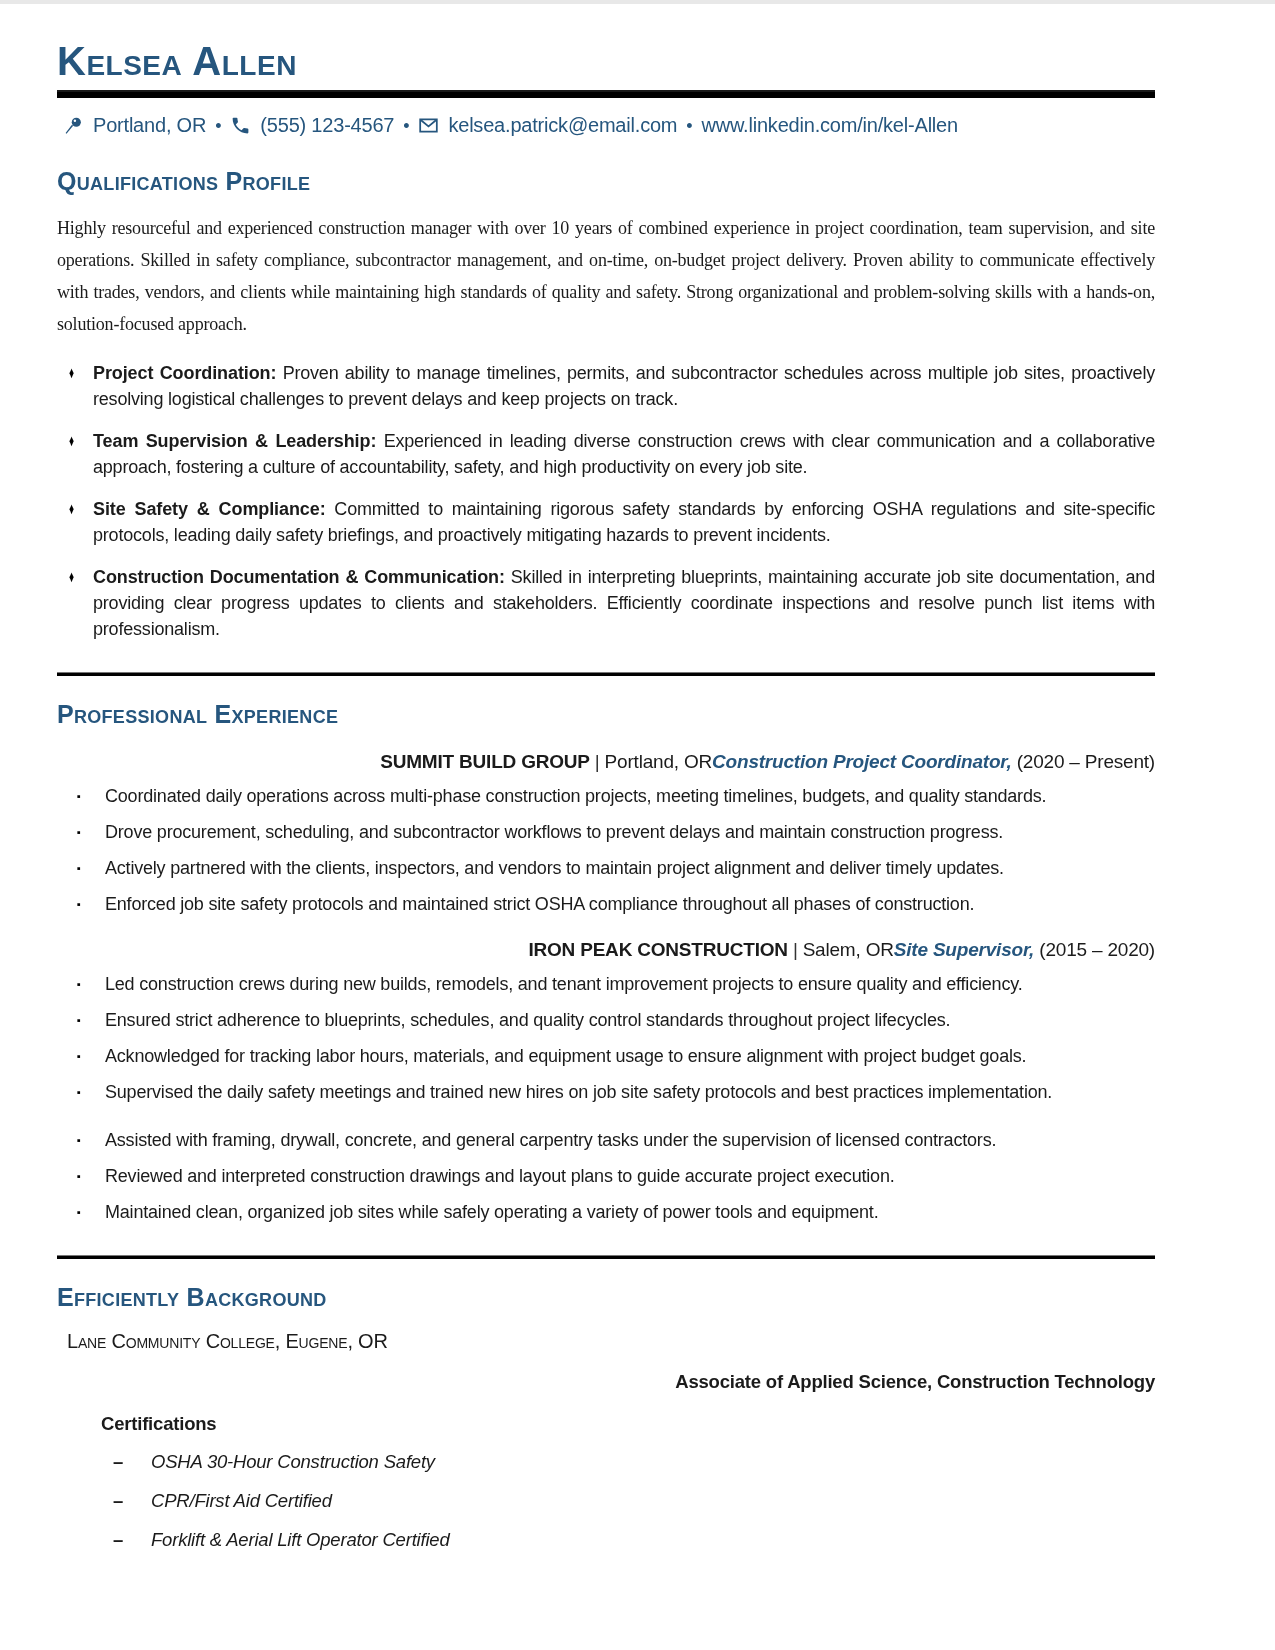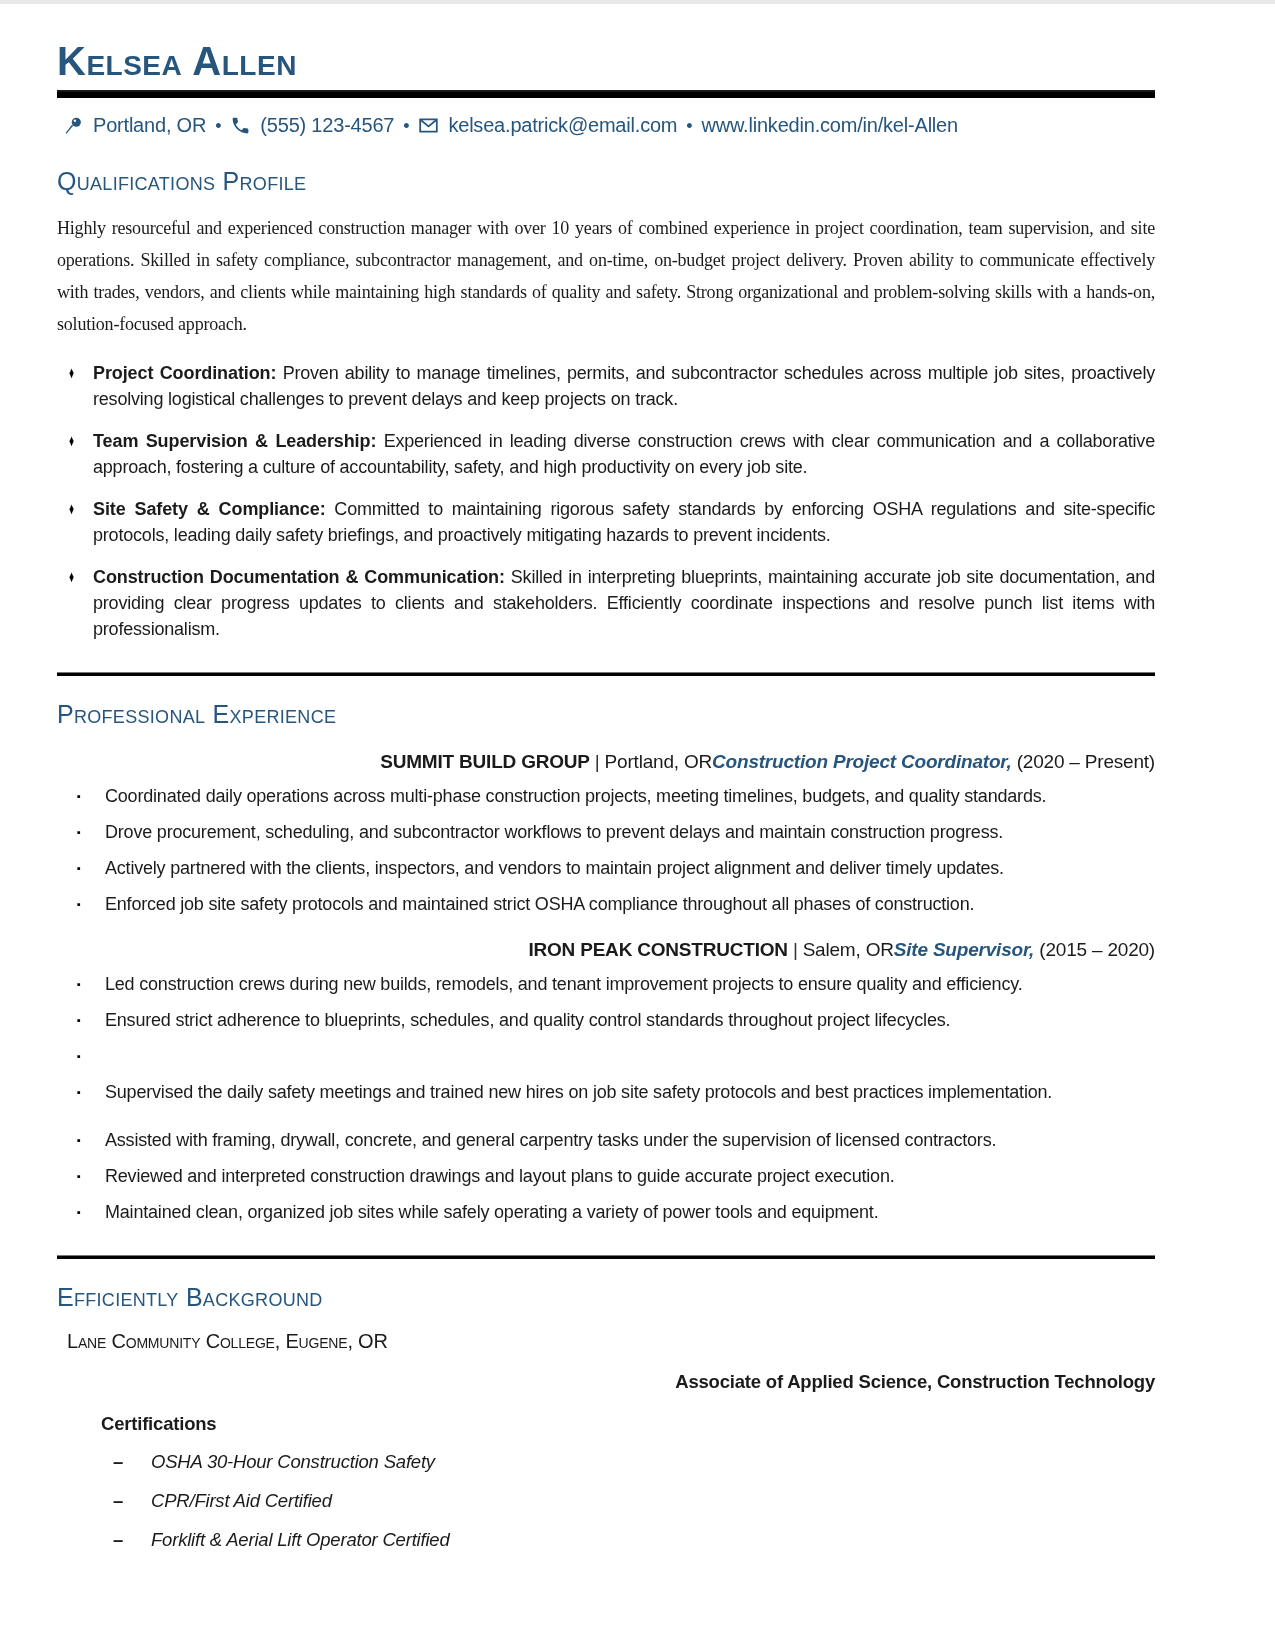--- a/index.html
+++ b/index.html
@@ -21,21 +21,21 @@
   }
   .rule-name{height:3px;border-top:2px solid #1a1a1a;border-bottom:6px solid #000;margin:8px 0 0 0;}
   .contact{
     display:flex;align-items:center;gap:9px;color:var(--accent);
     font-size:20px;margin:16px 0 0 6px;white-space:nowrap;
   }
   .contact .sep{font-size:18px;line-height:1;}
   .cicon{width:21px;height:21px;flex:0 0 auto;display:block;}
   
   .sec-title{
-    font-size:25px;font-weight:normal;font-variant:small-caps;
+    font-size:25px;font-weight:bold;font-variant:small-caps;
     color:var(--accent);letter-spacing:0.3px;
   }
   .rule-section{height:2px;border-top:1.5px solid #777;border-bottom:3.5px solid #000;}
   
   .summary{
     font-size:18px;line-height:32px;text-align:justify;margin-top:16px;font-family:Liberation Serif, serif;
   }
   .pbullets{margin-top:20px;}
   .pbullet{display:flex;margin-bottom:16px;}
   .pbullet .diamond{
@@ -154,20 +154,21 @@
       <li>
           <span class="sq">▪</span>
           <span>Led construction crews during new builds, remodels, and tenant improvement projects to ensure quality and efficiency.</span>
         </li>
       <li>
           <span class="sq">▪</span>
           <span>Ensured strict adherence to blueprints, schedules, and quality control standards throughout project lifecycles.</span>
         </li>
       <li>
           <span class="sq">▪</span>
+          <span>Acknowledged for tracking labor hours, materials, and equipment usage to ensure alignment with project budget goals.</span>
         </li>
       <li>
           <span class="sq">▪</span>
           <span>Supervised the daily safety meetings and trained new hires on job site safety protocols and best practices implementation.</span>
         </li>
     </ul>
   </div>
 
   <div class="job">
     <ul class="jbullets">

